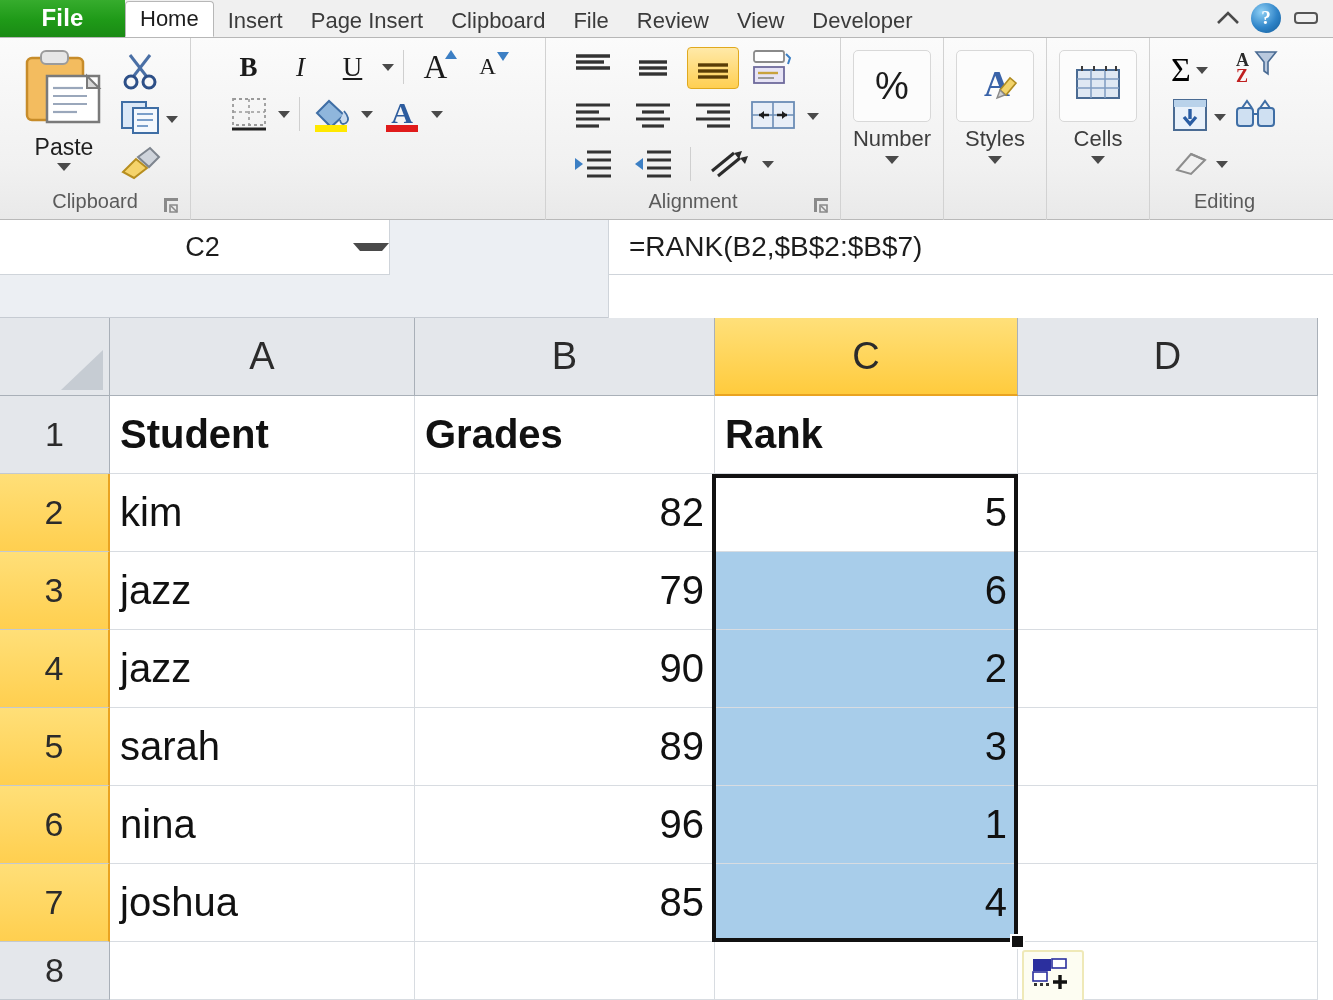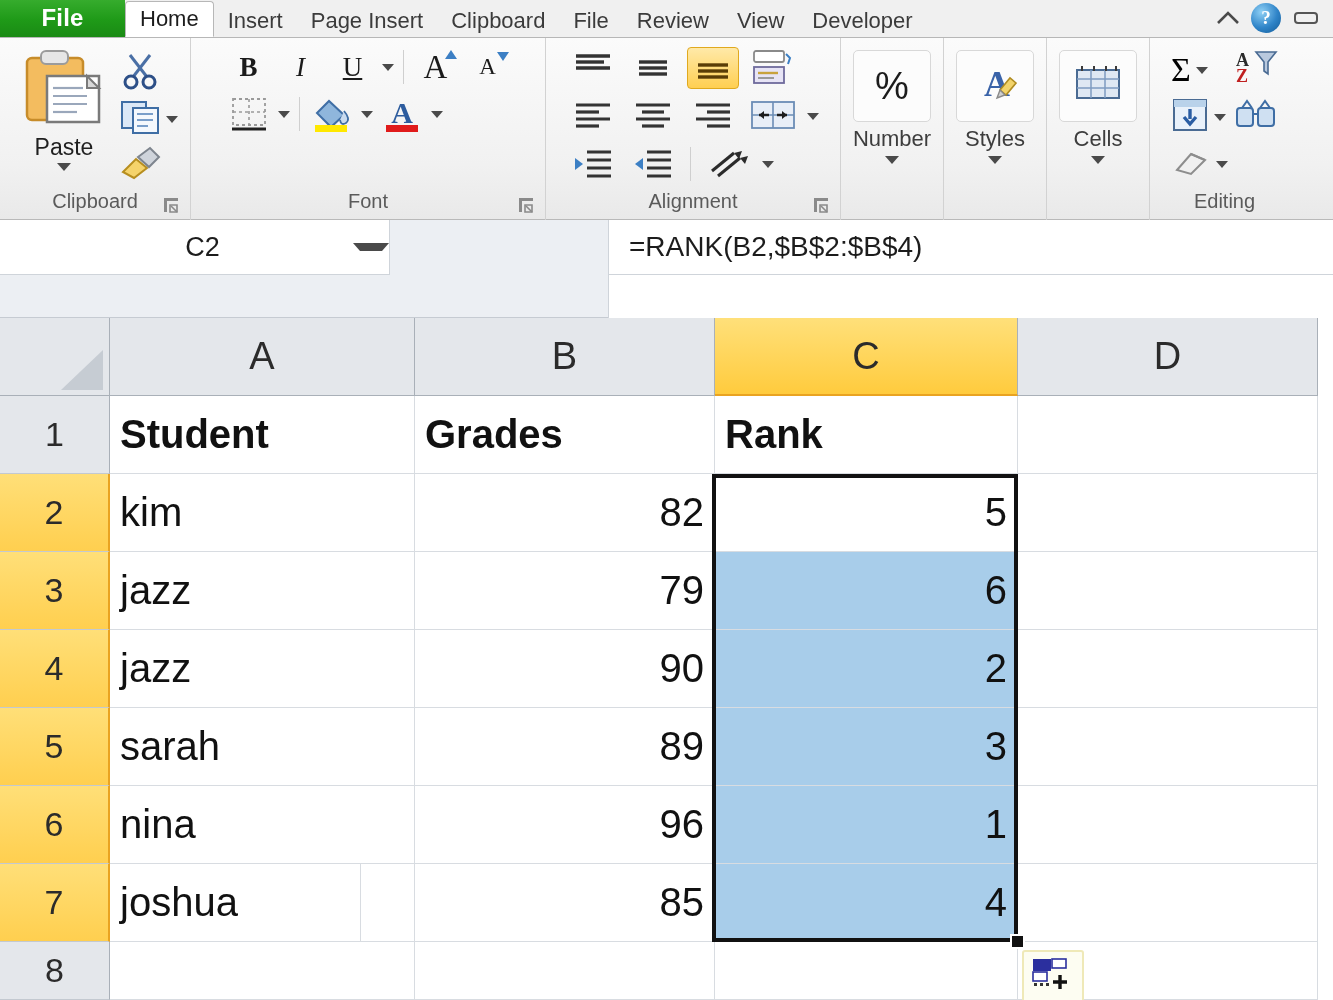--- a/index.html
+++ b/index.html
@@ -345,30 +345,20 @@
             <span class="caret sm"></span>
             <div class="fbtn" style="position:relative">
               <svg width="42" height="38" viewBox="0 0 42 38">
                 <text x="21" y="28" font-family="Liberation Serif, serif" font-size="30" font-weight="bold" fill="#2d5c9e" text-anchor="middle">A</text>
                 <rect x="5" y="30" width="32" height="7" fill="#e01b1b"></rect>
               </svg>
             </div>
             <span class="caret sm"></span>
           </div>
         </div>
-      </div>
-      <div class="grp-label">
-        <span>Font</span>
-        <span class="launcher">
-          <svg width="18" height="18" viewBox="0 0 18 18">
-              <path d="M2 2h14v3H5v11H2z" fill="#8a8a8a"></path>
-              <path d="M8 9h7v7H8z" fill="none" stroke="#8a8a8a" stroke-width="1.6"></path>
-              <path d="M15 16 L9 10" stroke="#8a8a8a" stroke-width="1.6"></path>
-            </svg>
-        </span>
       </div>
     </div>
 
     <div class="grp g-align">
       <div class="grp-body">
         <div class="al-rows">
           <div class="al-r">
             <div class="abtn">
               <svg width="44" height="34" viewBox="0 0 44 34">
                   <g stroke="#333" stroke-width="3.4">
@@ -611,21 +601,21 @@
     </div>
 
   </div>
 
   <div class="fbar">
     <div class="namebox">
       <span class="nv">C2</span>
       <span class="nc caret"></span>
     </div>
     <div class="finput">
-      <span>=RANK(B2,$B$2:$B$4)</span>
+      <span>=RANK(B2,$B$2:$B$7)</span>
     </div>
     <div class="fbar-bot">
       <div class="seg"></div>
     </div>
   </div>
 
   <div class="grid">
     <div class="corner">
         <i></i>
       </div>
@@ -749,21 +739,21 @@
         </div>
         <div class="cell" style="left: 110px; top: 468px; width: 305px; height: 78px;">
           <span>nina</span>
         </div>
         <div class="cell num" style="left: 415px; top: 468px; width: 300px; height: 78px;">
           <span>96</span>
         </div>
         <div class="cell num bluesel" style="left: 715px; top: 468px; width: 303px; height: 78px;">
           <span>1</span>
         </div>
-        <div class="cell" style="left: 110px; top: 546px; width: 251px; height: 78px;">
+        <div class="cell" style="left: 110px; top: 546px; width: 305px; height: 78px;">
           <span>joshua</span>
         </div>
         <div class="cell num" style="left: 415px; top: 546px; width: 300px; height: 78px;">
           <span>85</span>
         </div>
         <div class="cell num bluesel" style="left: 715px; top: 546px; width: 303px; height: 78px;">
           <span>4</span>
         </div>
       </div>
     <div class="selbox" id="selbox" style="left: 712px; top: 156px; width: 306px; height: 468px;"></div>

